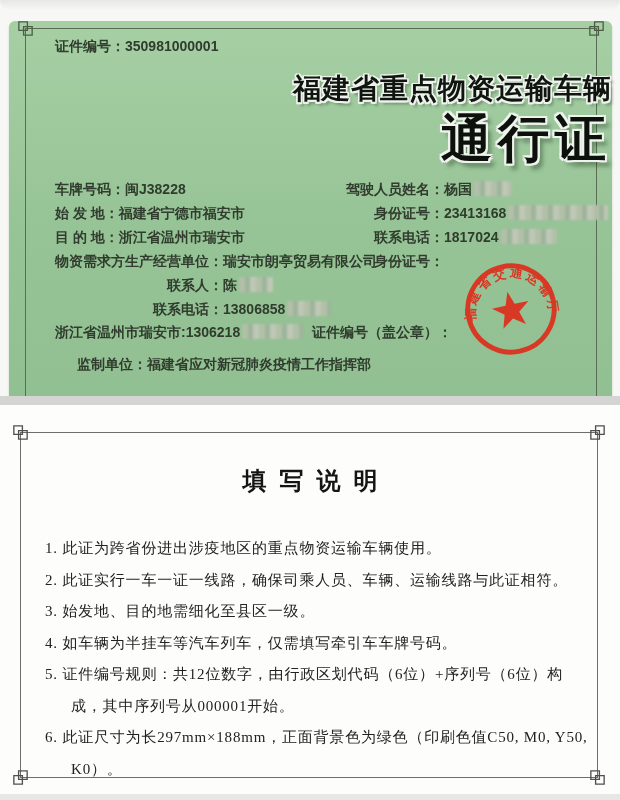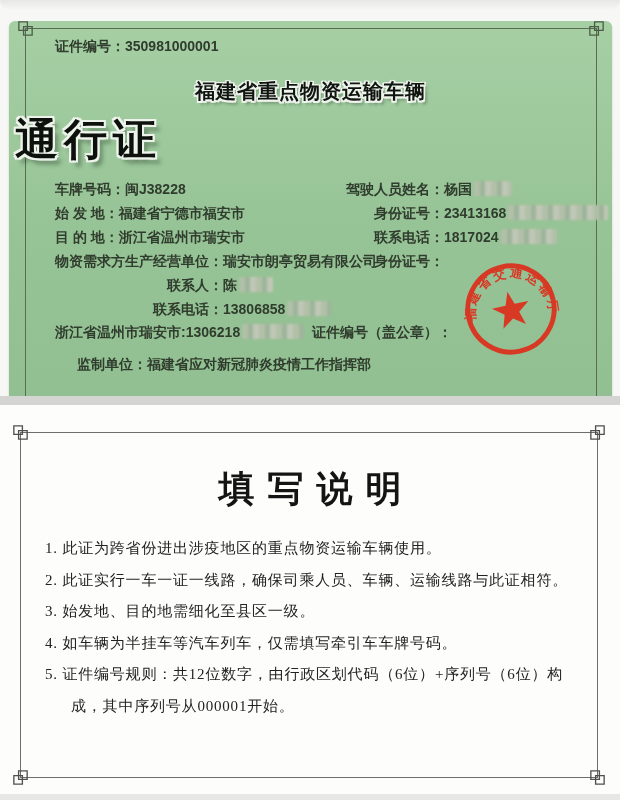--- a/index.html
+++ b/index.html
@@ -36,29 +36,30 @@
   .g-knot-tl{ left:7px;  top:-2px; }
   .g-knot-tr{ right:6px; top:-2px; }
   .g-knot-bl{ left:7px;  bottom:7px; }
   .g-knot-br{ right:6px; bottom:7px; }
 
   .head-item{ position:absolute; top:13px; height:24px; line-height:24px; white-space:nowrap; }
   .cert-no{ left:46px; }
   .valid{ left:366px; }
 
   .card-subtitle{
-    position:absolute; left:0; right:0; top:55px; text-align:center;
-    font-size:20px; letter-spacing:1px; color:#101510; line-height:30px;
+    position:absolute; left:0; right:0; top:55px; text-align:right;
+    font-size:28px; letter-spacing:1px; color:#101510; line-height:30px;
     text-shadow:-1.5px -1.5px 0 #eef3ec,1.5px -1.5px 0 #eef3ec,-1.5px 1.5px 0 #eef3ec,
       1.5px 1.5px 0 #eef3ec,0 -1.5px 0 #eef3ec,0 1.5px 0 #eef3ec,
       -1.5px 0 0 #eef3ec,1.5px 0 0 #eef3ec,3px 4px 3px rgba(35,55,35,.4);
+    font-family:Liberation Mono, monospace;
   }
   .card-title{
-    position:absolute; left:0; right:0; top:89px; text-align:left;
-    font-size:43px; letter-spacing:6px; text-indent:6px; color:#0c110c; line-height:58px;
+    position:absolute; left:0; right:0; top:89px; text-align:right;
+    font-size:51px; letter-spacing:6px; text-indent:6px; color:#0c110c; line-height:58px;
     text-shadow:-2px -2px 0 #eef3ec,2px -2px 0 #eef3ec,-2px 2px 0 #eef3ec,
       2px 2px 0 #eef3ec,0 -2px 0 #eef3ec,0 2px 0 #eef3ec,
       -2px 0 0 #eef3ec,2px 0 0 #eef3ec,5px 6px 4px rgba(35,55,35,.45);
   }
 
   .col-left { position:absolute; left:46px;  top:156px; width:300px; }
   .col-right{ position:absolute; left:335px; top:156px; width:270px; }
   .frow{ height:24px; line-height:24px; white-space:nowrap; }
   .flabel{ display:inline-block; }
   .col-left .ralign .flabel{ width:168px; text-align:right; }
@@ -94,21 +95,21 @@
   }
   .white-section .knot{ color:#4f4f4f; }
   .w-knot-tl{ left:11px;  top:18px; }
   .w-knot-tr{ right:13px; top:18px; }
   .w-knot-bl{ left:11px;  bottom:8px; }
   .w-knot-br{ right:13px; bottom:8px; }
 
   .ins-title{
     position:absolute; left:0; right:0; top:60px; text-align:center;
     font-family:"Liberation Serif","DejaVu Serif",serif;
-    font-weight:700; font-size:36px; letter-spacing:13px; text-indent:13px;
+    font-weight:700; font-size:24px; letter-spacing:13px; text-indent:13px;
     color:#141414;
   }
   .ins-list{
     position:absolute; left:45px; right:28px; top:128px;
     font-family:"Liberation Serif","DejaVu Serif",serif;
     font-size:15px; letter-spacing:0.8px; line-height:31.5px; color:#222;
   }
   .ins-item{ padding-left:26px; text-indent:-26px; }
 </style>
 </head>
@@ -238,16 +239,17 @@
     </span>
 
   <div class="ins-title">填写说明</div>
 
   <div class="ins-list">
     <div class="ins-item">1. 此证为跨省份进出涉疫地区的重点物资运输车辆使用。</div>
     <div class="ins-item">2. 此证实行一车一证一线路，确保司乘人员、车辆、运输线路与此证相符。</div>
     <div class="ins-item">3. 始发地、目的地需细化至县区一级。</div>
     <div class="ins-item">4. 如车辆为半挂车等汽车列车，仅需填写牵引车车牌号码。</div>
     <div class="ins-item">5. 证件编号规则：共12位数字，由行政区划代码（6位）+序列号（6位）构成，其中序列号从000001开始。</div>
+    <div class="ins-item">6. 此证尺寸为长297mm×188mm，正面背景色为绿色（印刷色值C50, M0, Y50, K0）。</div>
   </div>
 </div>
 
 <div class="photo-bottom-edge"></div>
 
 </body></html>

